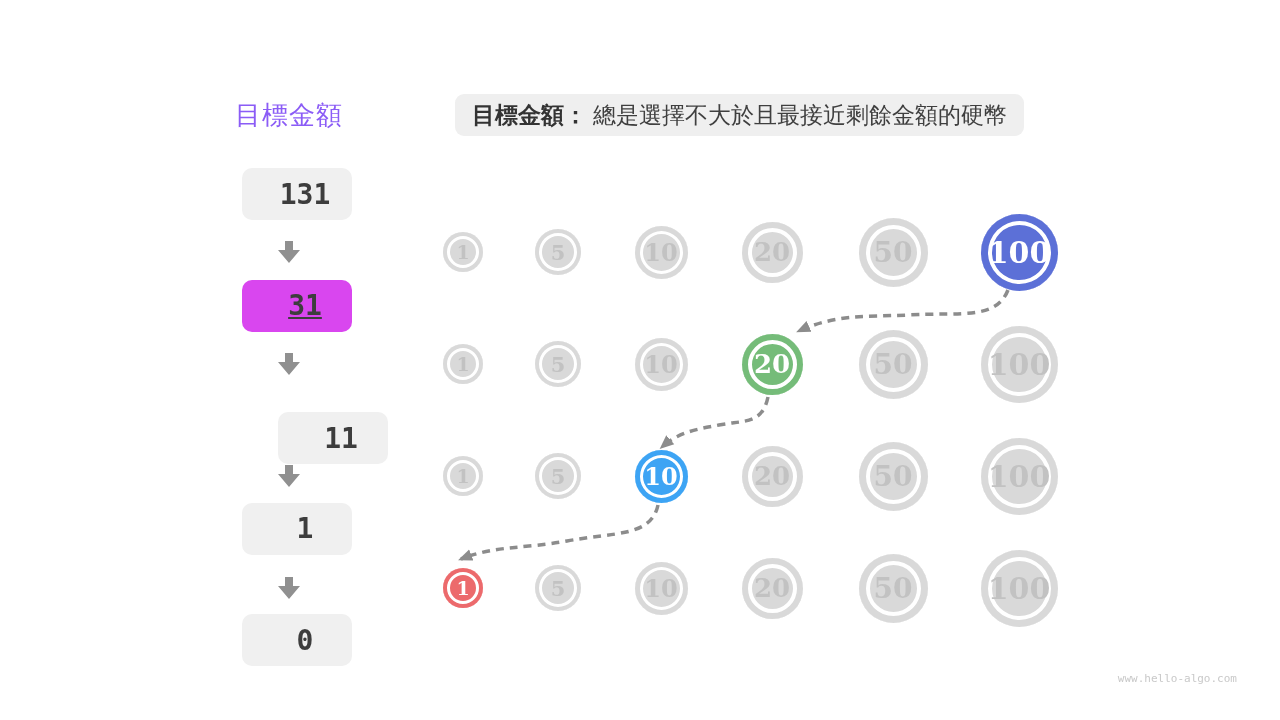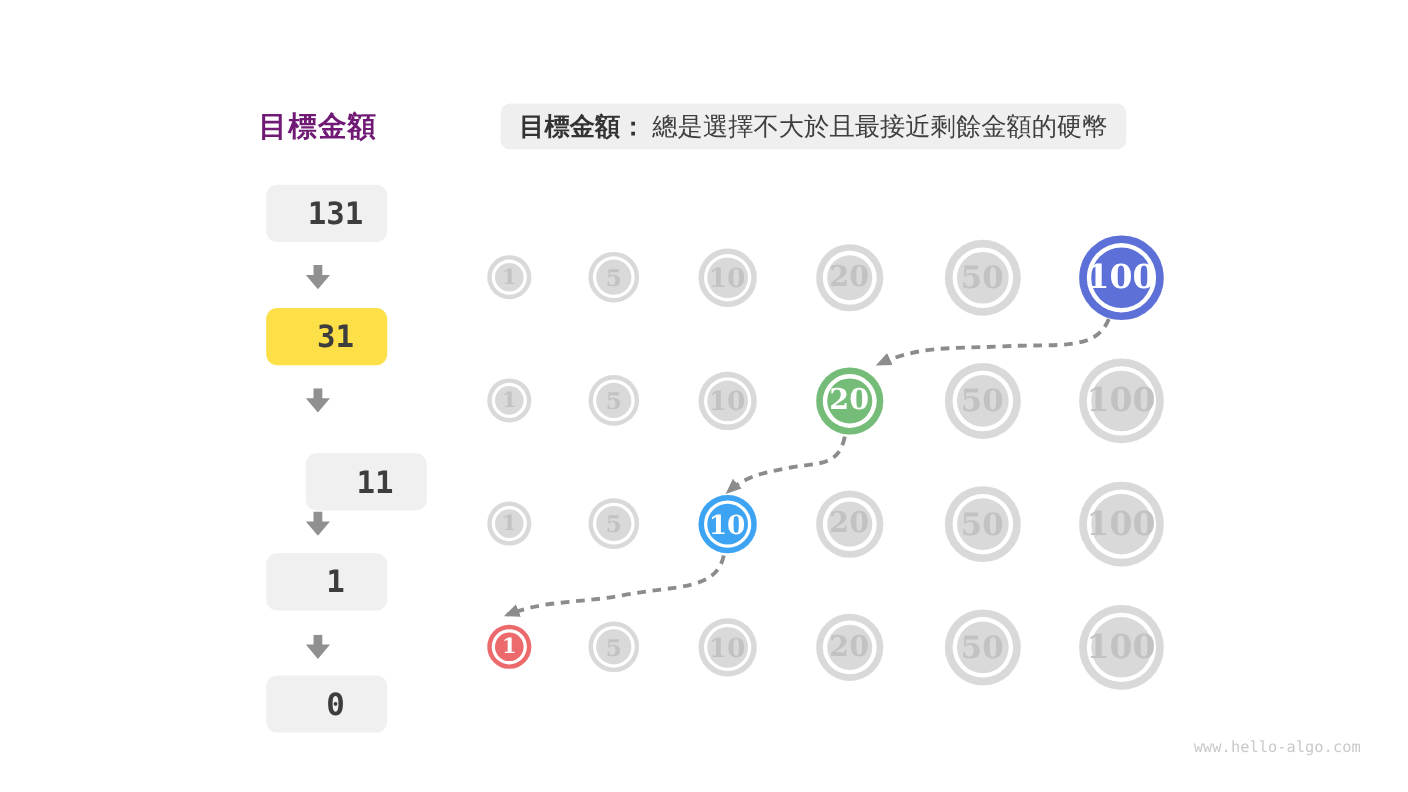--- a/index.html
+++ b/index.html
@@ -2,21 +2,21 @@
 <html><head>
 <meta charset="utf-8">
 <style>
   html,body{margin:0;padding:0;background:#fff;}
   .canvas{
     position:relative;width:1280px;height:720px;background:#ffffff;
     overflow:hidden;font-family:"Liberation Sans", sans-serif;
   }
   .target-label{
     position:absolute;left:289px;top:98px;transform:translateX(-50%);
-    font-size:26px;font-weight:700;color:#701a75;white-space:nowrap;
+    font-size:26px;font-weight:400;color:#8b5cf6;white-space:nowrap;
     letter-spacing:1px;
   }
   .strategy-box{
     position:absolute;left:455px;top:94px;height:42px;line-height:42px;
     background:#efefef;border-radius:9px;padding:0 17px;white-space:nowrap;
     font-size:23px;color:#3f3f3f;
   }
   .strategy-box .bold{font-weight:700;color:#333333;margin-right:6px;}
   .amount-box{
     position:absolute;width:94px;height:52px;border-radius:10px;
@@ -26,40 +26,40 @@
   }
   .down-arrow{position:absolute;width:24px;height:22px;}
   .coin{
     position:absolute;border-radius:50%;
     display:flex;align-items:center;justify-content:center;
     font-family:"DejaVu Serif", serif;font-weight:700;
   }
   #path-overlay{position:absolute;left:0;top:0;pointer-events:none;}
   .watermark{
     position:absolute;right:43px;top:672px;
-    font-family:"DejaVu Sans Mono", monospace;font-size:14px;color:#c9c9c9;
+    font-family:"DejaVu Sans Mono", monospace;font-size:11px;color:#c9c9c9;
   }
 </style>
 </head>
 <body>
 
 <div class="canvas">
 
   <div class="target-label">目標金額</div>
 
   <div class="strategy-box">
     <span class="bold">目標金額：</span><span>總是選擇不大於且最接近剩餘金額的硬幣</span>
   </div>
 
   <div id="amount-column">
       <div class="amount-box" style="left: 242px; top: 168px; background: rgb(240, 240, 240);">131</div>
       <div class="down-arrow" style="left: 277px; top: 241px;"><svg width="24" height="22" viewBox="0 0 24 22">
           <path d="M8 0 h8 v9 h7 L12 22 1 9 h7 z" fill="#909090"></path>
         </svg></div>
-      <div class="amount-box" style="left: 242px; top: 279.5px; background: #fde047;">31</div>
+      <div class="amount-box" style="left: 242px; top: 279.5px; background: #d946ef; text-decoration: underline;">31</div>
       <div class="down-arrow" style="left: 277px; top: 353px;"><svg width="24" height="22" viewBox="0 0 24 22">
           <path d="M8 0 h8 v9 h7 L12 22 1 9 h7 z" fill="#909090"></path>
         </svg></div>
       <div class="amount-box" style="left: 242px; top: 412px; background: rgb(240, 240, 240); margin-left: 36px;">11</div>
       <div class="down-arrow" style="left: 277px; top: 465px;"><svg width="24" height="22" viewBox="0 0 24 22">
           <path d="M8 0 h8 v9 h7 L12 22 1 9 h7 z" fill="#909090"></path>
         </svg></div>
       <div class="amount-box" style="left: 242px; top: 502.5px; background: rgb(240, 240, 240);">1</div>
       <div class="down-arrow" style="left: 277px; top: 577px;"><svg width="24" height="22" viewBox="0 0 24 22">
           <path d="M8 0 h8 v9 h7 L12 22 1 9 h7 z" fill="#909090"></path>

